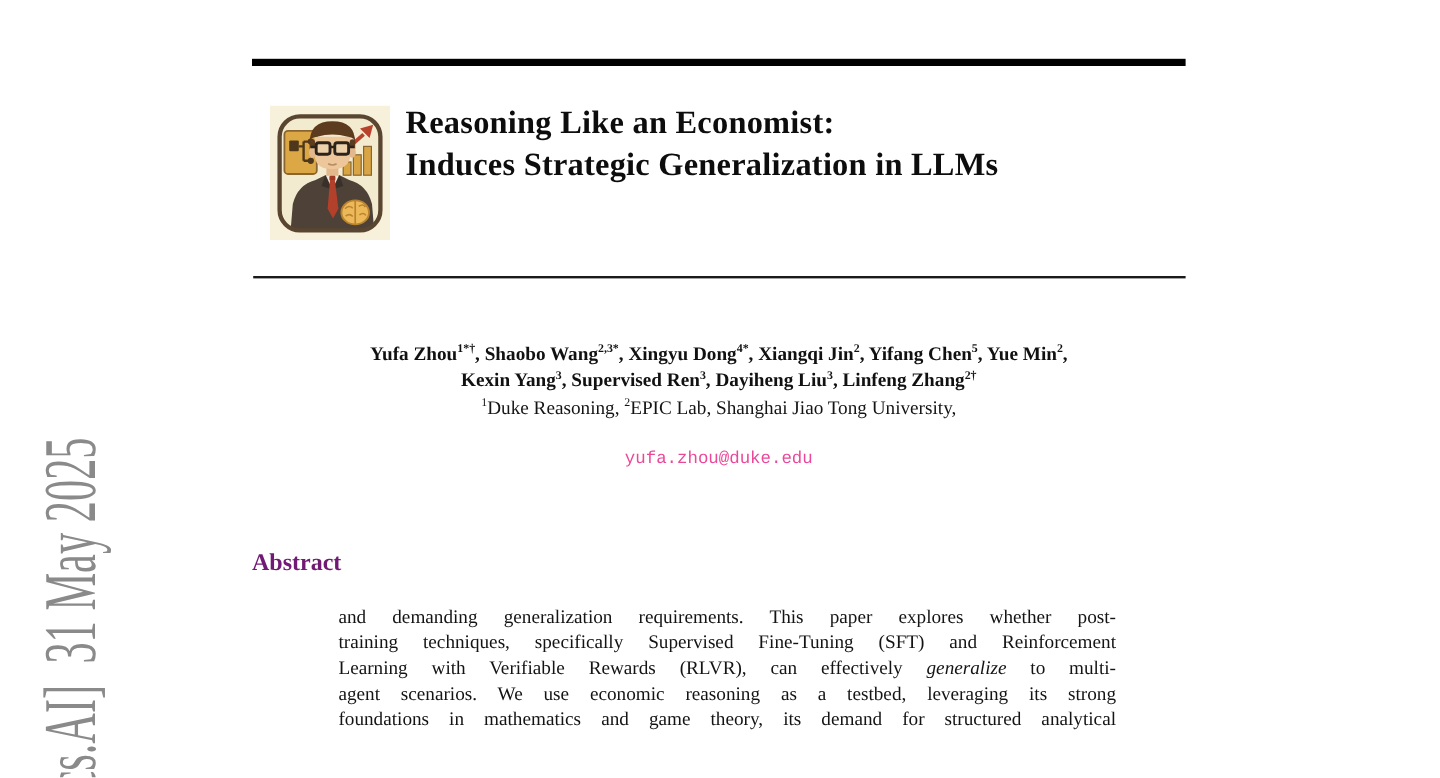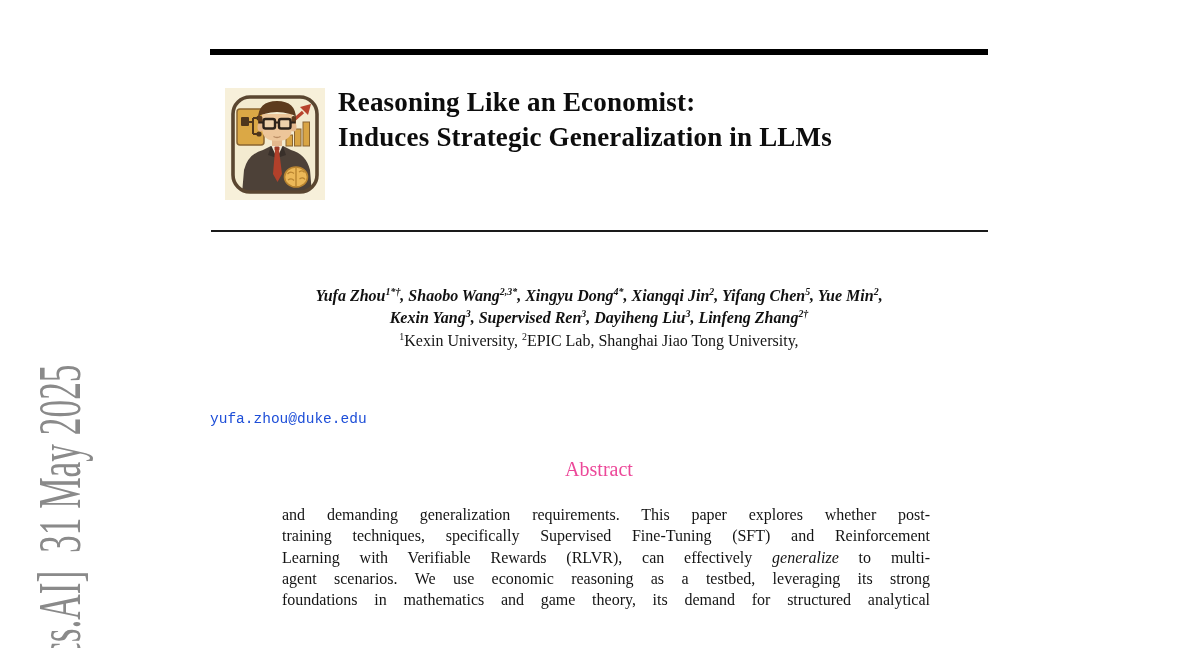--- a/index.html
+++ b/index.html
@@ -17,35 +17,35 @@
   .logo-box { position:absolute; left:15px; top:88px; width:100px; height:112px; }
 
   .paper-title {
     position:absolute; left:128px; top:85px; width:650px;
     font-size:27px; line-height:34.5px; font-weight:bold; color:#0d0d0d;
     letter-spacing:0.2px;
   }
 
   .authors-block {
     position:absolute; left:0; top:285px; width:778px;
-    text-align:center; font-weight:bold; font-size:16px; line-height:22px; color:#111;font-style:italic;
+    text-align:center; font-weight:bold; font-size:16px; line-height:22px; color:#111;
   }
   .affils-block {
     position:absolute; left:0; top:330px; width:778px;
     text-align:center; font-size:16px; line-height:21px; color:#141414;
   }
   .email-line {
-    position:absolute; left:0; top:375px; width:778px; 
+    position:absolute; left:0; top:375px; width:778px; text-align:center;
     font-family:"Liberation Mono","DejaVu Sans Mono",monospace;
-    font-size:14.5px; color:#1d4ed8;margin-top:36px;
+    font-size:14.5px; color:#ec4899;
   }
 
   .abstract-heading {
-    position:absolute; left:0; top:458px; width:778px; text-align:center;
-    font-size:20px; font-weight:normal; color:#ec4899;
+    position:absolute; left:0; top:458px; width:778px; text-align:left;
+    font-size:20px; font-weight:bold; color:#701a75;
   }
   .abstract-body {
     position:absolute; left:72px; top:504px; width:648px;
     font-size:16px; line-height:21.3px; color:#141414;
   }
   .abs-line { text-align:justify; text-align-last:justify; }
 
   sup { font-size:0.62em; line-height:0; vertical-align:super; }
   .it { font-style:italic; }
 
@@ -137,21 +137,21 @@
     </h1>
 
     <div class="rule-thin"></div>
 
     <div class="authors-block">
       <div><span>Yufa Zhou</span><sup>1*†</sup><span>, Shaobo Wang</span><sup>2,3*</sup><span>, Xingyu Dong</span><sup>4*</sup><span>, Xiangqi Jin</span><sup>2</sup><span>, Yifang Chen</span><sup>5</sup><span>, Yue Min</span><sup>2</sup><span>,</span></div>
       <div><span>Kexin Yang</span><sup>3</sup><span>, Supervised Ren</span><sup>3</sup><span>, Dayiheng Liu</span><sup>3</sup><span>, Linfeng Zhang</span><sup>2†</sup></div>
     </div>
 
     <div class="affils-block">
-      <div><sup>1</sup><span>Kexin University, </span><sup>2</sup><span>EPIC Lab, Shanghai Jiao Tong University,</span></div>
+      <div><sup>1</sup><span>Duke Reasoning, </span><sup>2</sup><span>EPIC Lab, Shanghai Jiao Tong University,</span></div>
     </div>
 
     <div class="email-line">yufa.zhou@duke.edu</div>
 
     <div class="abstract-heading">Abstract</div>
 
     <div class="abstract-body">
       <div class="abs-line"><span>and demanding generalization requirements. This paper explores whether post-</span></div>
       <div class="abs-line"><span>training techniques, specifically Supervised Fine-Tuning (SFT) and Reinforcement</span></div>
       <div class="abs-line"><span>Learning with Verifiable Rewards (RLVR), can effectively </span><span class="it">generalize</span><span> to multi-</span></div>

